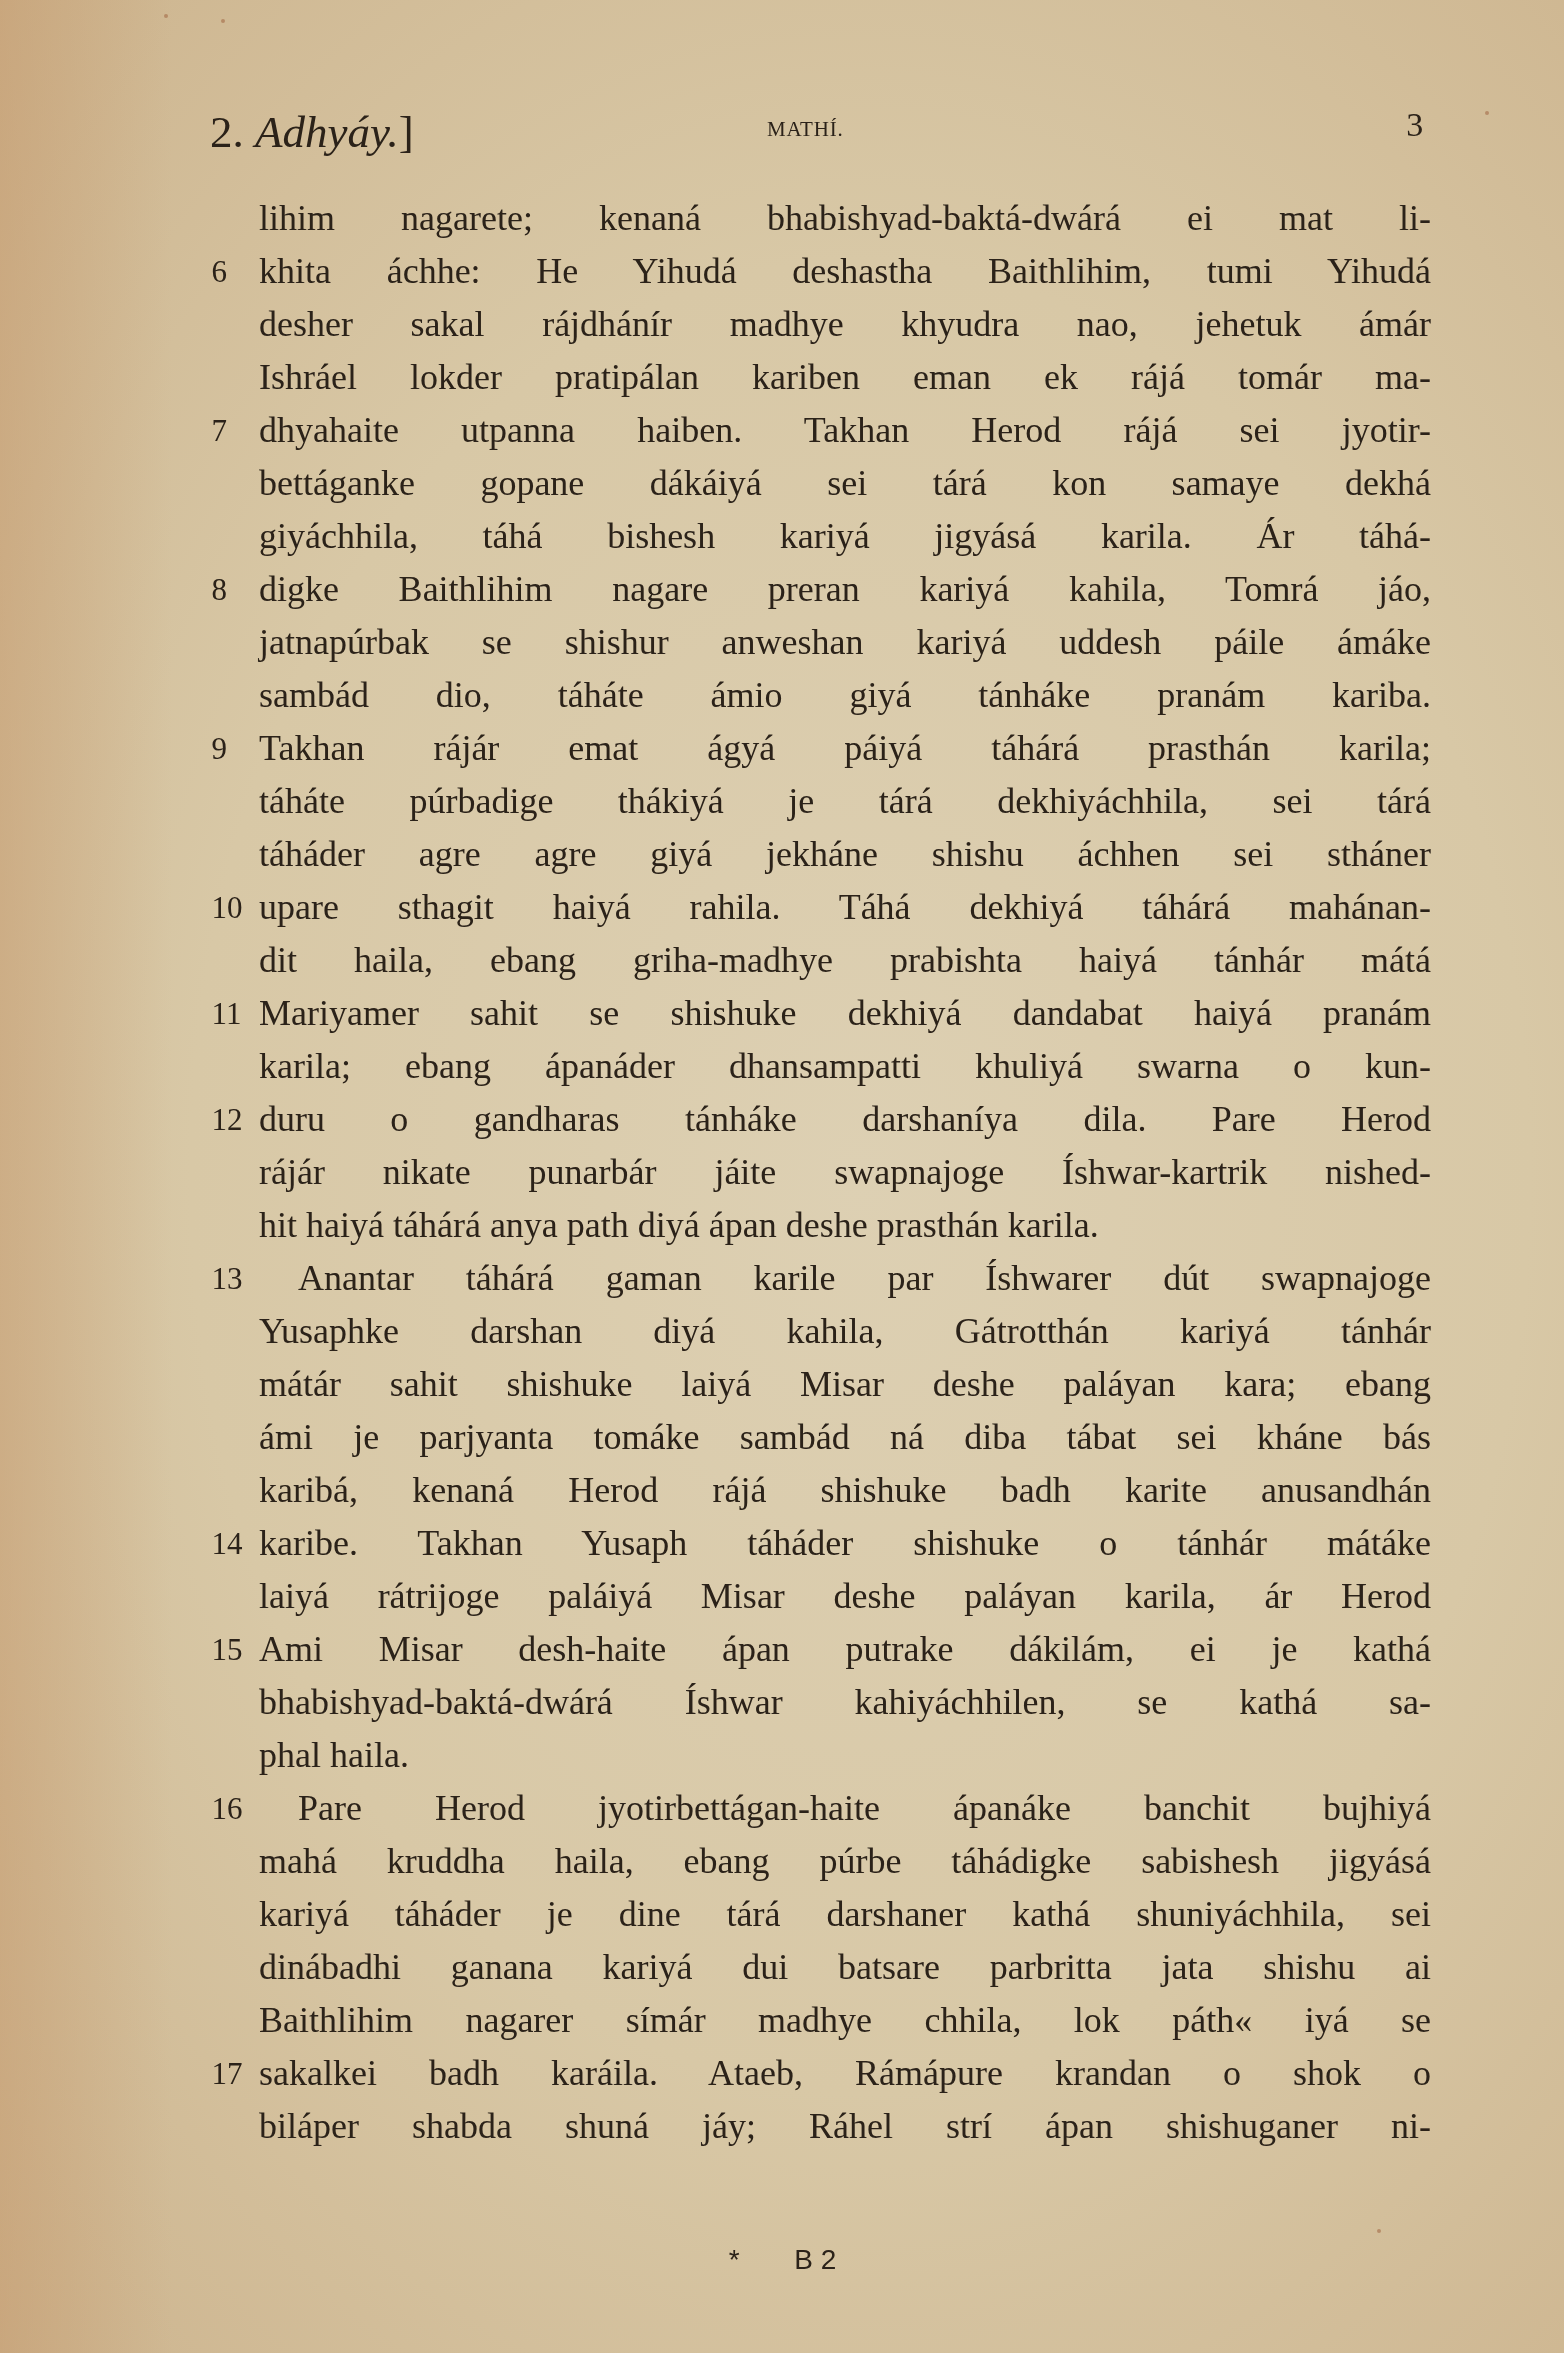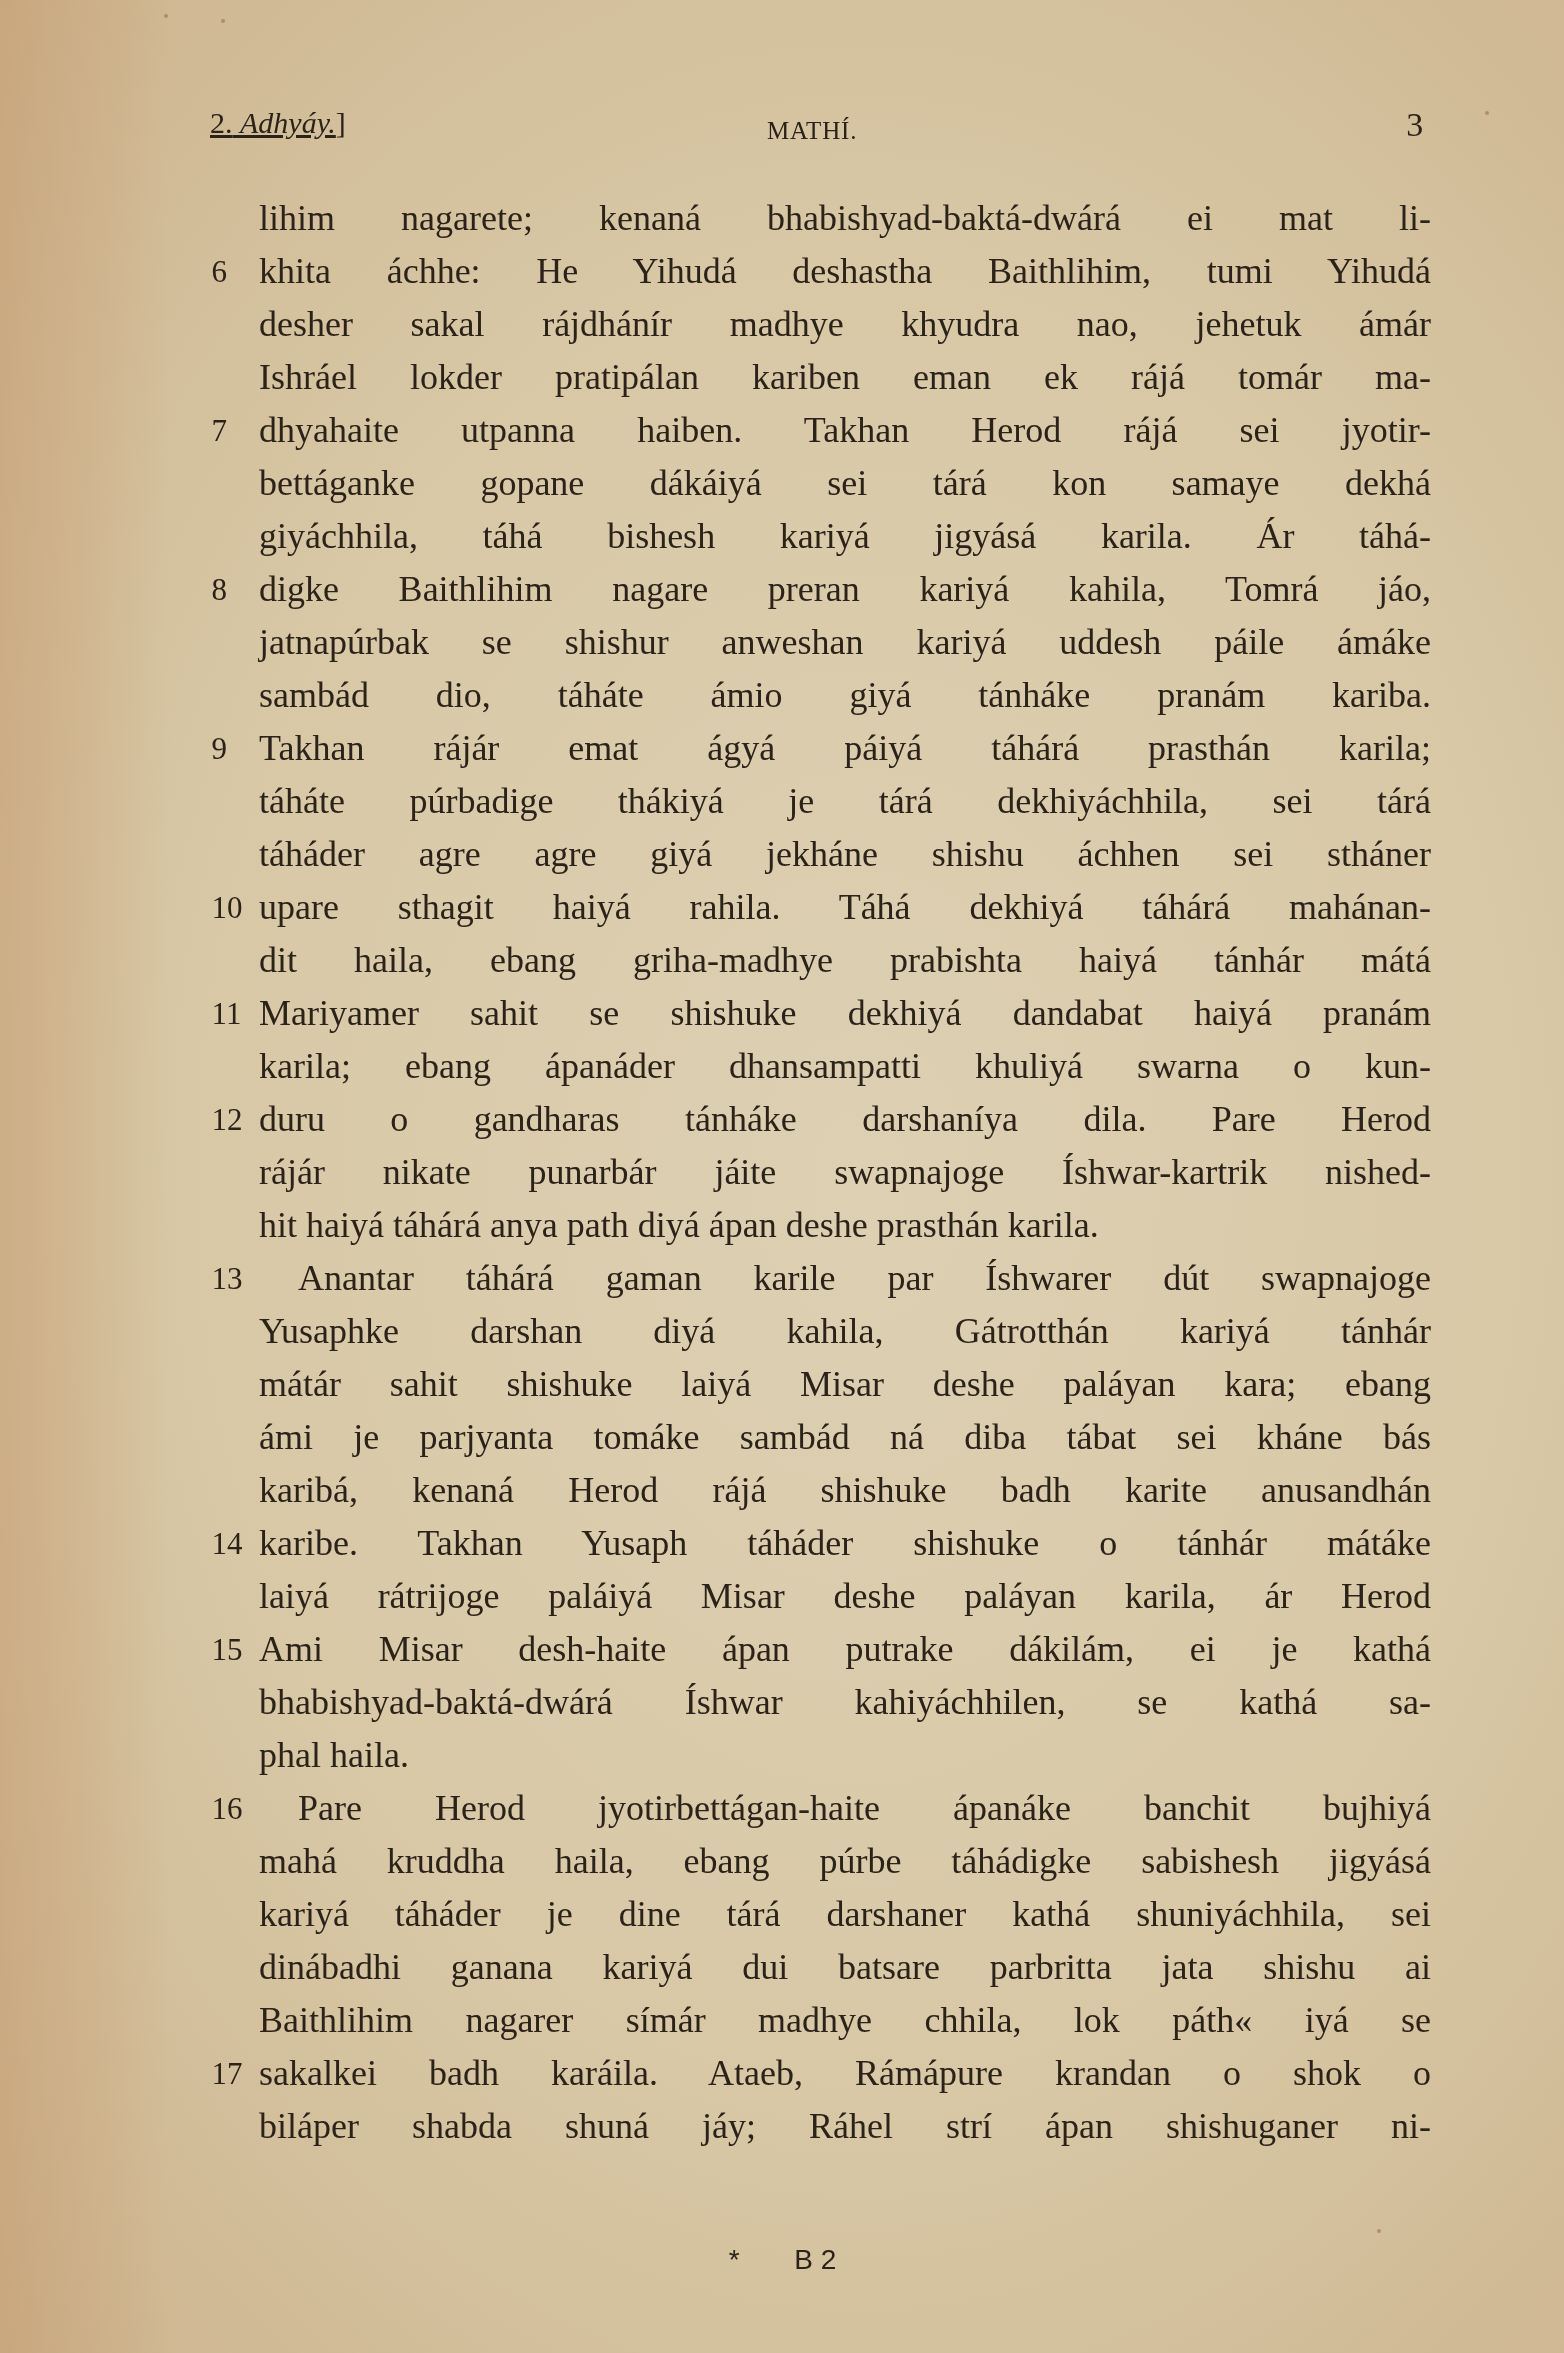--- a/index.html
+++ b/index.html
@@ -11,27 +11,26 @@
       color: #2b2219;
     }
     .left-shade {
       position: absolute; left: 0; top: 0; width: 172px; height: 2354px;
       background: linear-gradient(90deg, rgba(196,150,105,0.45), rgba(196,150,105,0));
     }
     .header {
       position: absolute; top: 106px; left: 210px; width: 1221px; height: 55px;
     }
     .hdr-left {
-      position: absolute; left: 0; top: 0; font-size: 30px;
+      position: absolute; left: 0; top: 0; font-size: 45px;
       font-family: "Liberation Serif", serif;
-      text-decoration: underline;
     }
     .hdr-left i { font-style: italic; }
     .hdr-center {
-      position: absolute; left: 557px; top: 11px; font-size: 25px; letter-spacing: 0.8px;
+      position: absolute; left: 557px; top: 11px; font-size: 21px; letter-spacing: 0.8px;
       font-family: "Liberation Serif", serif; font-variant: small-caps;
     }
     .hdr-right {
       position: absolute; right: 7.8px; top: 0; font-size: 34px;
       font-family: "Liberation Serif", serif;
     }
     .body-text { position: absolute; top: 192px; left: 210px; width: 1221px; }
     .line {
       position: relative; height: 53px; line-height: 53px;
       font-size: 36px; white-space: nowrap;

